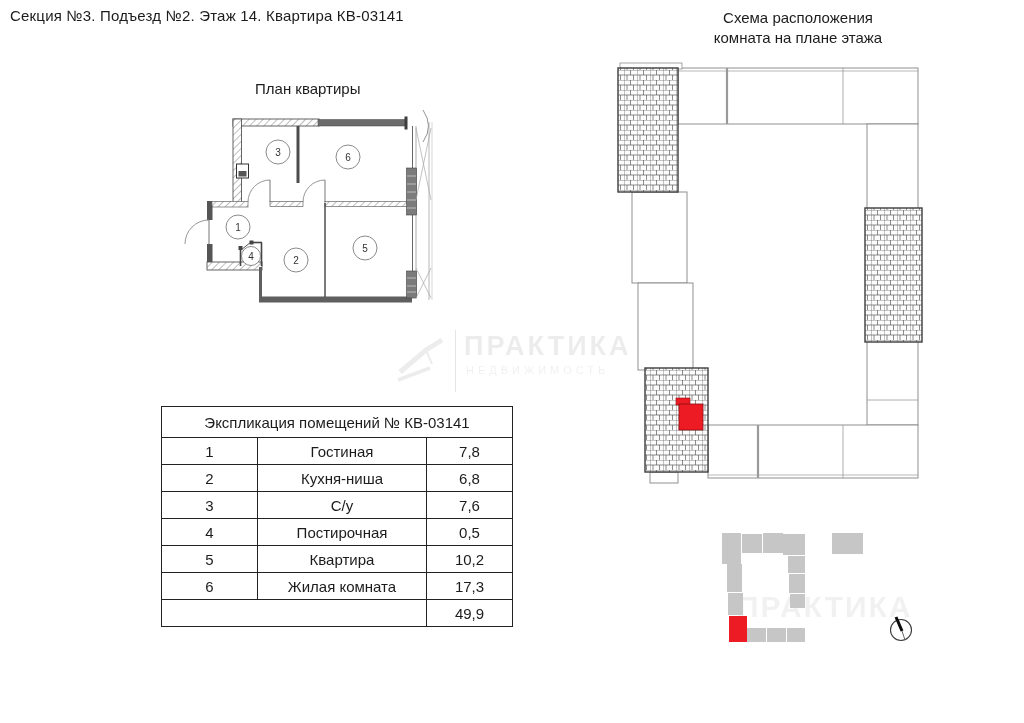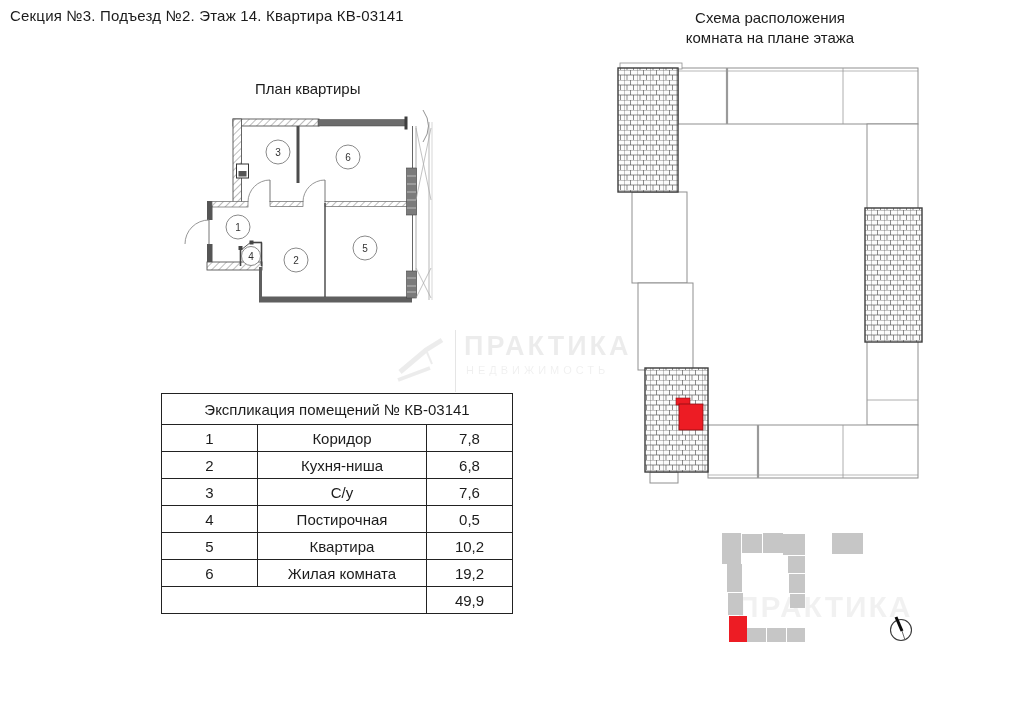--- a/index.html
+++ b/index.html
@@ -2,24 +2,24 @@
 <html><head>
 <meta charset="utf-8">
 <style>
   html,body{margin:0;padding:0;background:#fff;}
   #canvas{
     position:relative;width:1012px;height:723px;background:#fff;overflow:hidden;
     font-family:"Liberation Sans","DejaVu Sans",sans-serif;color:#1c1c1c;
   }
   .abs{position:absolute;}
   #left-title{left:10px;top:7px;font-size:15px;letter-spacing:.2px;}
-  #scheme-title{left:640px;top:8px;width:260px;text-align:center;font-size:15px;line-height:1.3;}
+  #scheme-title{left:668px;top:8px;width:260px;text-align:center;font-size:15px;line-height:1.3;}
   #plan-title{left:255px;top:80px;width:180px;text-align:left;font-size:15px;}
   
-  #expl-table{left:161px;top:393px;border-collapse:collapse;table-layout:fixed;font-size:15px;padding-left:23px;}
+  #expl-table{left:161px;top:406px;border-collapse:collapse;table-layout:fixed;font-size:15px;padding-left:23px;}
   #expl-table th,#expl-table td{border:1px solid #222;text-align:center;padding:0;font-weight:normal;}
   #expl-table th{height:30px;font-size:15px;}
   #expl-table td{height:26px;}
   .col-num{width:96px;}
   .col-name{width:169px;}
   .col-area{width:86px;}
   
   .wm{color:#000;white-space:nowrap;}
   #wm-main{left:464px;top:331px;font-size:27px;font-weight:bold;letter-spacing:3px;opacity:.07;}
   #wm-sub{left:466px;top:364px;font-size:11px;letter-spacing:4px;opacity:.06;}
@@ -197,21 +197,21 @@
         <col class="col-area">
       </colgroup>
     <thead>
       <tr>
         <th colspan="3">Экспликация помещений № КВ-03141</th>
       </tr>
     </thead>
     <tbody>
       <tr>
         <td>1</td>
-        <td>Коридор</td>
+        <td>Гостиная</td>
         <td>7,8</td>
       </tr>
       <tr>
         <td>2</td>
         <td>Кухня-ниша</td>
         <td>6,8</td>
       </tr>
       <tr>
         <td>3</td>
         <td>С/у</td>
@@ -223,21 +223,21 @@
         <td>0,5</td>
       </tr>
       <tr>
         <td>5</td>
         <td>Квартира</td>
         <td>10,2</td>
       </tr>
       <tr>
         <td>6</td>
         <td>Жилая комната</td>
-        <td>19,2</td>
+        <td>17,3</td>
       </tr>
       <tr>
         <td colspan="2"></td>
         <td>49,9</td>
       </tr>
     </tbody>
   </table>
 
   <svg class="abs" id="wm-logo" viewBox="0 0 52 52">
     <g stroke="#000" fill="none">

